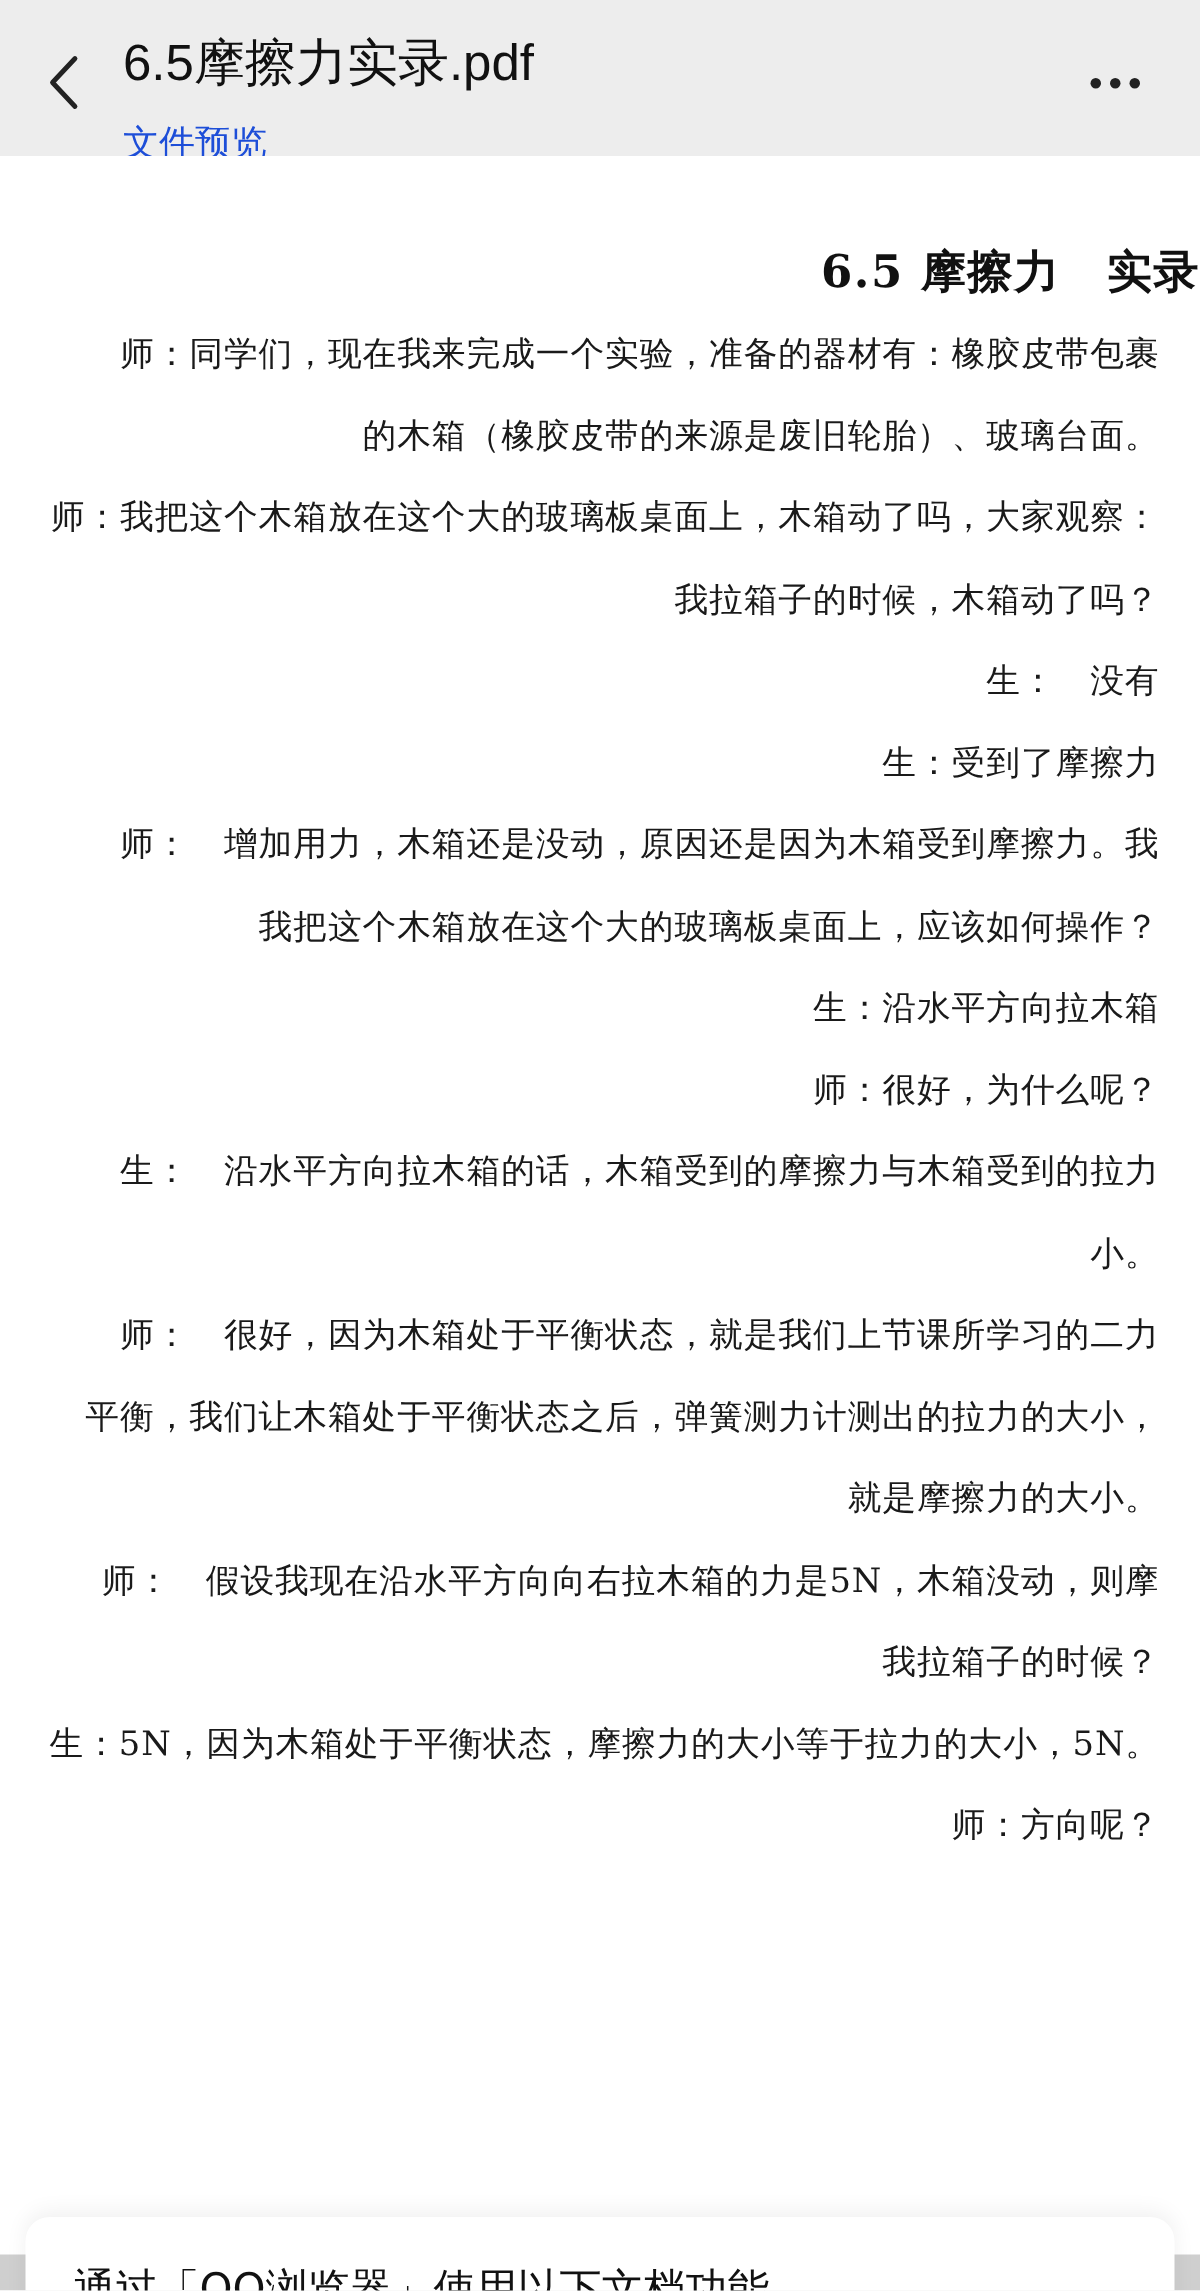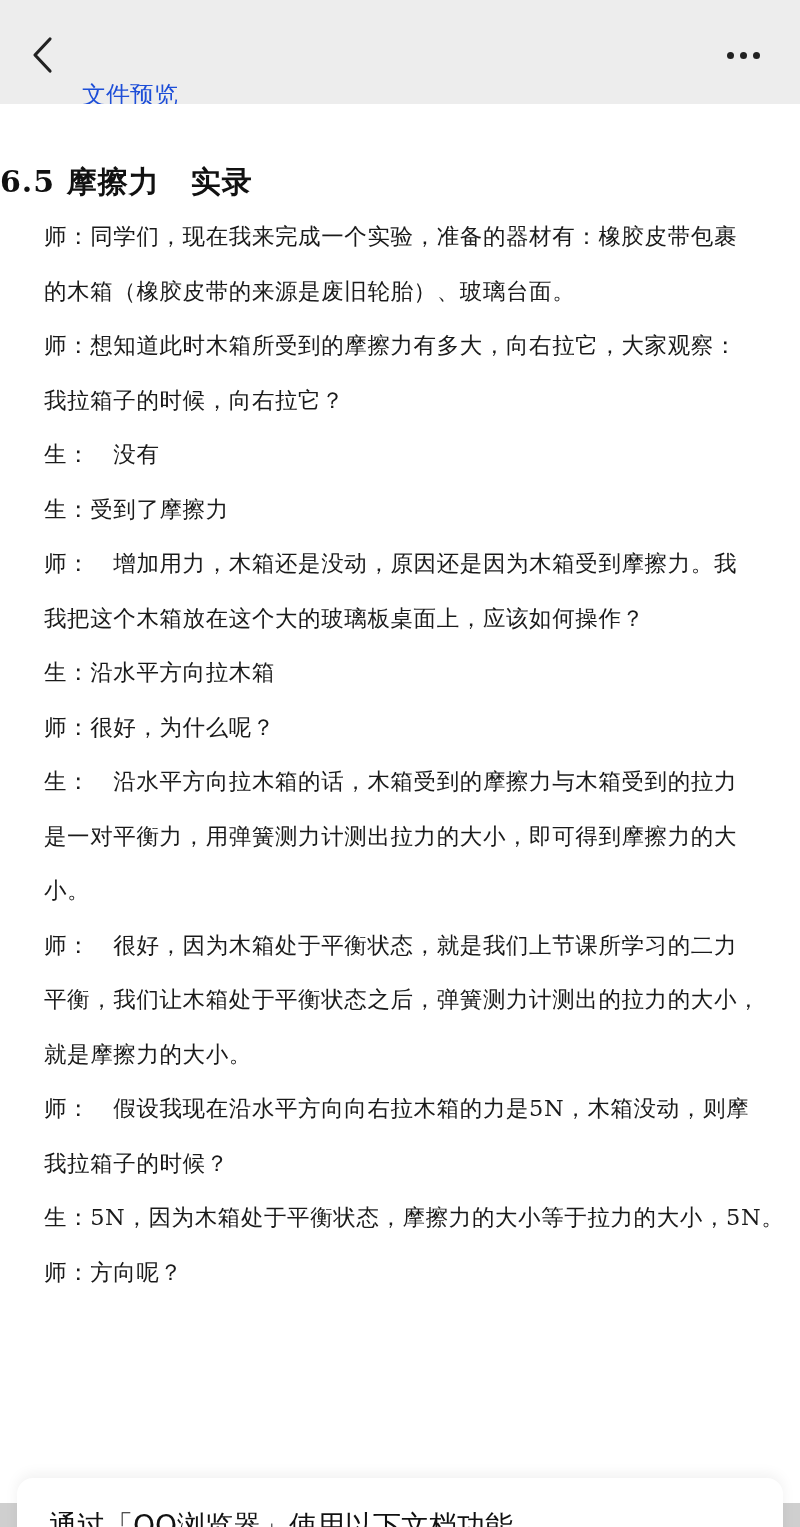--- a/index.html
+++ b/index.html
@@ -27,26 +27,26 @@
       position: absolute; left: 718px; top: 40px; width: 50px; height: 30px;
       display: flex; align-items: center; justify-content: center; gap: 6px; cursor: pointer;
     }
     .more-btn span.dot { width: 7px; height: 7px; background: #222; border-radius: 50%; display: block; }
 
     .doc {
       position: absolute; left: 0; top: 104px; width: 800px; height: 1380px;
       background: #fff;
     }
     .doc-title {
-      position: absolute; left: 0; top: 58px; width: 800px; text-align: left;
+      position: absolute; left: 0; top: 58px; width: 800px; text-align: right;
       font-size: 30px; font-weight: bold; line-height: 40px; color: #111;
       font-family: "DejaVu Serif", serif; letter-spacing: 1px;
     }
     .doc-body {
-      position: absolute; left: 44px; top: 114px; width: 740px;
+      position: absolute; left: 33px; top: 114px; width: 740px; text-align: right;
     }
     .line {
       height: 54.5px; line-height: 36px;
       font-size: 22.5px; color: #1a1a1a; white-space: nowrap;
       font-family: "DejaVu Serif", serif; letter-spacing: 0.6px;
     }
 
     .sheet-backdrop {
       position: absolute; left: 0; top: 1503px; width: 800px; height: 24px;
       background: #cfcfcf;
@@ -63,43 +63,43 @@
   </style>
 </head>
 <body>
 
 <div class="topbar">
   <div class="back-btn">
     <svg width="24" height="40" viewBox="0 0 24 40">
       <polyline points="20,4 5,20 20,36" fill="none" stroke="#222" stroke-width="3.2" stroke-linecap="round" stroke-linejoin="round"></polyline>
     </svg>
   </div>
+  <div class="title">6.5摩擦力实录.pdf</div>
   <div class="subtitle">文件预览</div>
   <div class="more-btn">
     <span class="dot"></span>
     <span class="dot"></span>
     <span class="dot"></span>
   </div>
 </div>
 
 <div class="doc">
   <div class="doc-title">6.5 摩擦力　实录</div>
   <div class="doc-body">
     <div class="line">师：同学们，现在我来完成一个实验，准备的器材有：橡胶皮带包裹</div>
     <div class="line">的木箱（橡胶皮带的来源是废旧轮胎）、玻璃台面。</div>
-    <div class="line">师：想知道此时木箱所受到的摩擦力有多大，向右拉它，大家观察：</div>
-    <div class="line">我拉箱子的时候，向右拉它？</div>
+    <div class="line">师：我把这个木箱放在这个大的玻璃板桌面上，木箱动了吗，大家观察：</div>
+    <div class="line">我拉箱子的时候，木箱动了吗？</div>
     <div class="line">生：　没有</div>
     <div class="line">生：受到了摩擦力</div>
     <div class="line">师：　增加用力，木箱还是没动，原因还是因为木箱受到摩擦力。我</div>
     <div class="line">我把这个木箱放在这个大的玻璃板桌面上，应该如何操作？</div>
     <div class="line">生：沿水平方向拉木箱</div>
     <div class="line">师：很好，为什么呢？</div>
     <div class="line">生：　沿水平方向拉木箱的话，木箱受到的摩擦力与木箱受到的拉力</div>
-    <div class="line">是一对平衡力，用弹簧测力计测出拉力的大小，即可得到摩擦力的大</div>
     <div class="line">小。</div>
     <div class="line">师：　很好，因为木箱处于平衡状态，就是我们上节课所学习的二力</div>
     <div class="line">平衡，我们让木箱处于平衡状态之后，弹簧测力计测出的拉力的大小，</div>
     <div class="line">就是摩擦力的大小。</div>
     <div class="line">师：　假设我现在沿水平方向向右拉木箱的力是5N，木箱没动，则摩</div>
     <div class="line">我拉箱子的时候？</div>
     <div class="line">生：5N，因为木箱处于平衡状态，摩擦力的大小等于拉力的大小，5N。</div>
     <div class="line">师：方向呢？</div>
   </div>
 </div>

